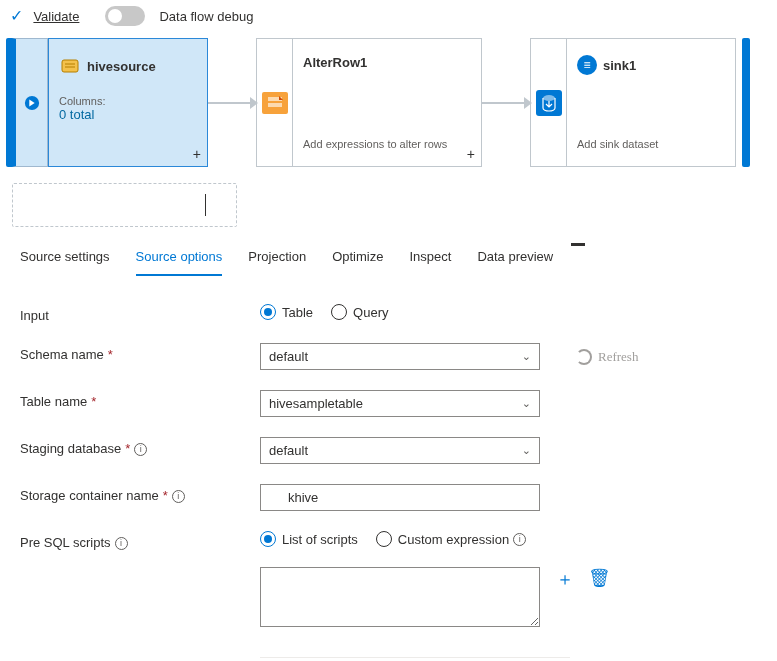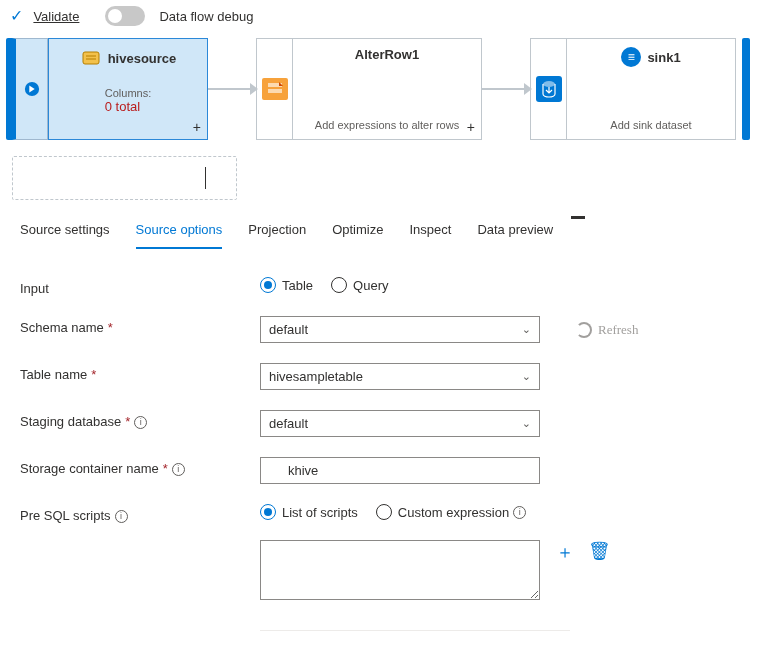--- a/index.html
+++ b/index.html
@@ -64,47 +64,46 @@
     align-items: center;
     justify-content: center;
     background: #d0e7f8;
     border: 1px solid #9fb8cf;
     border-left: 4px solid #0078d4;
   }
   .node {
     position: relative;
     border: 1px solid #c0c7cd;
     background: #fff;
-    height: 102px;
+    height: 129px;
     display: flex;
     flex-direction: column;
-    padding: 8px 10px;
+    padding: 16px 10px;
     min-width: 170px;
-    align-items: center;
   }
   .node.selected {
     background: #d0e7f8;
     border: 1px solid #2b88d8;
     min-width: 160px;
   }
   .node-title {
     display: flex;
     align-items: center;
     gap: 6px;
     font-weight: 600;
     color: #323130;
   }
   .node-sub {
     margin-top: 18px;
     font-size: 11px;
     color: #605e5c;
   }
   .node-sub .big {
     font-size: 13px;
-    color: #b91c1c;
+    color: #0369a1;
   }
   .node-hint {
     margin-top: auto;
     font-size: 11px;
     color: #605e5c;
   }
   .plus-label {
     position: absolute;
     right: 6px;
     bottom: 4px;

